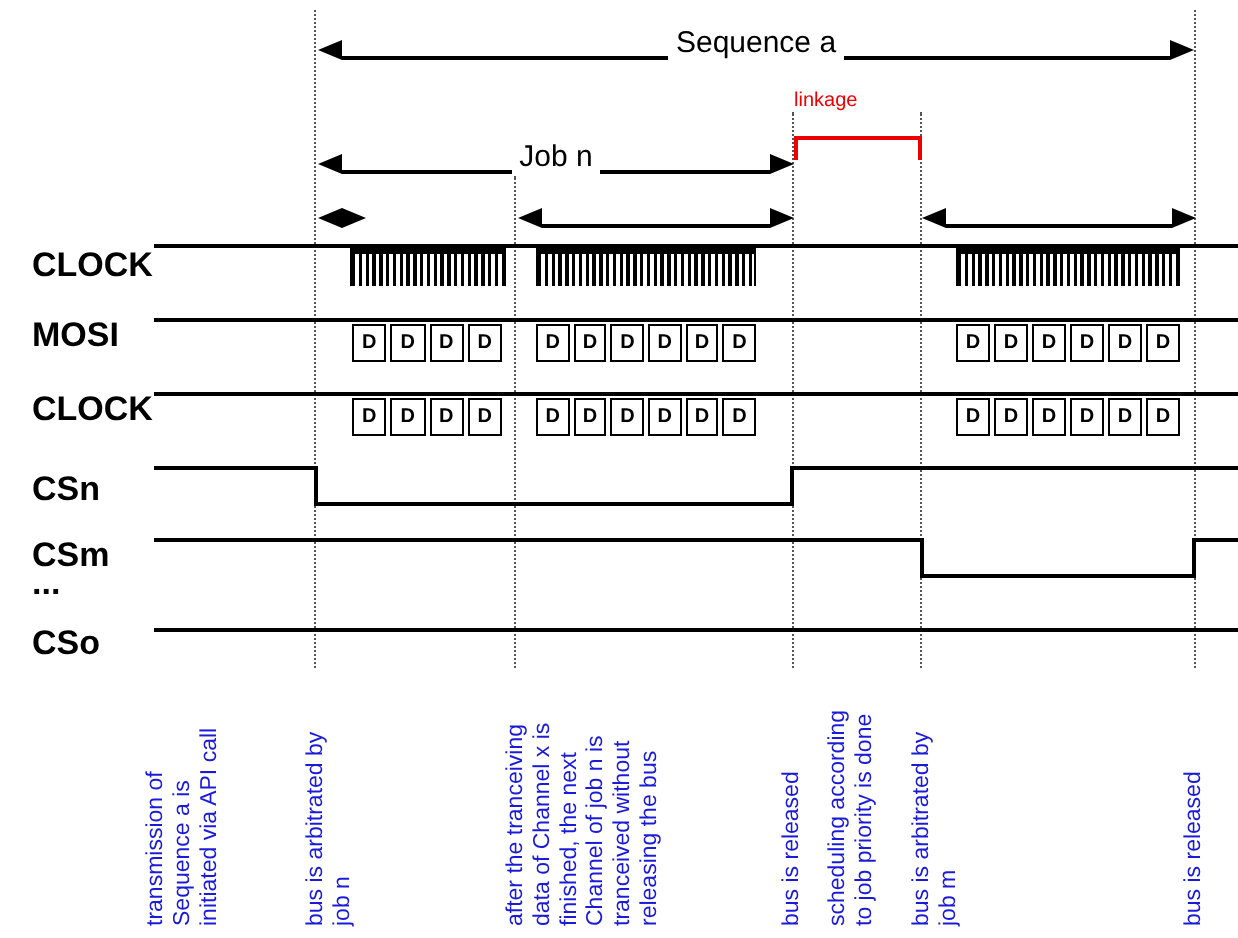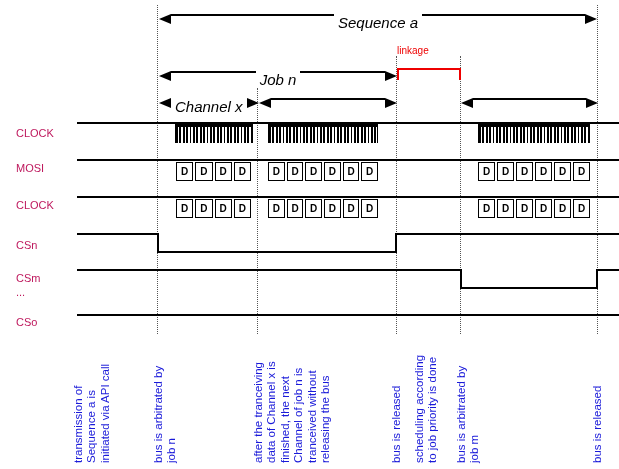--- a/index.html
+++ b/index.html
@@ -3,36 +3,36 @@
 <meta charset="utf-8">
 <style>
   html,body{margin:0;padding:0;background:#fff;}
   body{font-family:"Liberation Sans",sans-serif;}
   .stage{position:relative;width:619px;height:469px;background:#fff;overflow:hidden;}
 
   
   .dot{position:absolute;width:0;border-left:1px dotted #555;}
 
   
-  .arrow{position:absolute;display:flex;align-items:flex-start;height:16px;font-style:italic;}
+  .arrow{position:absolute;display:flex;align-items:flex-end;height:16px;}
   .arrow .ln{flex:1;height:2px;background:#000;}
   .tri{width:0;height:0;display:block;}
   .tl{border-top:5px solid transparent;border-bottom:5px solid transparent;border-right:12px solid #000;}
   .tr{border-top:5px solid transparent;border-bottom:5px solid transparent;border-left:12px solid #000;}
   .albl{padding:0 4px;font-size:15px;color:#000;white-space:nowrap;}
 
   
   .linklbl{position:absolute;left:397px;top:45px;width:64px;
            font-size:10px;color:var(--red,#e00);}
   .linkbr{position:absolute;left:397px;top:68px;width:60px;height:10px;
           border-top:2px solid var(--red,#e00);border-left:2px solid var(--red,#e00);
           border-right:2px solid var(--red,#e00);}
 
   
-  .sig{position:absolute;left:16px;font-size:11px;font-weight:normal;color:#be185d;line-height:14px;}
+  .sig{position:absolute;left:16px;font-size:17px;font-weight:bold;color:#000000;line-height:14px;}
 
   
   .hl{position:absolute;height:2px;background:#000;}
   .vl{position:absolute;width:2px;background:#000;}
 
   
   .cburst{position:absolute;top:124px;height:19px;box-sizing:border-box;
           border-top:3px solid #000;border-left:1px solid #000;border-right:1px solid #000;
           background:repeating-linear-gradient(90deg,#000 0,#000 1.7px,#fff 1.7px,#fff 3.4px);}
 
@@ -74,21 +74,20 @@
     <span class="ln"></span>
     <span class="tri tr"></span>
   </div>
 
   <div class="linklbl">linkage</div>
   <div class="linkbr"></div>
 
 
   <div class="arrow" style="left:159px;top:98px;width:99px">
     <span class="tri tl"></span>
-    <span class="albl">Channel x</span>
     <span class="tri tr"></span>
   </div>
 
   <div class="arrow" style="left:259px;top:98px;width:138px">
     <span class="tri tl"></span>
     <span class="ln"></span>
     <span class="ln"></span>
     <span class="tri tr"></span>
   </div>
 

